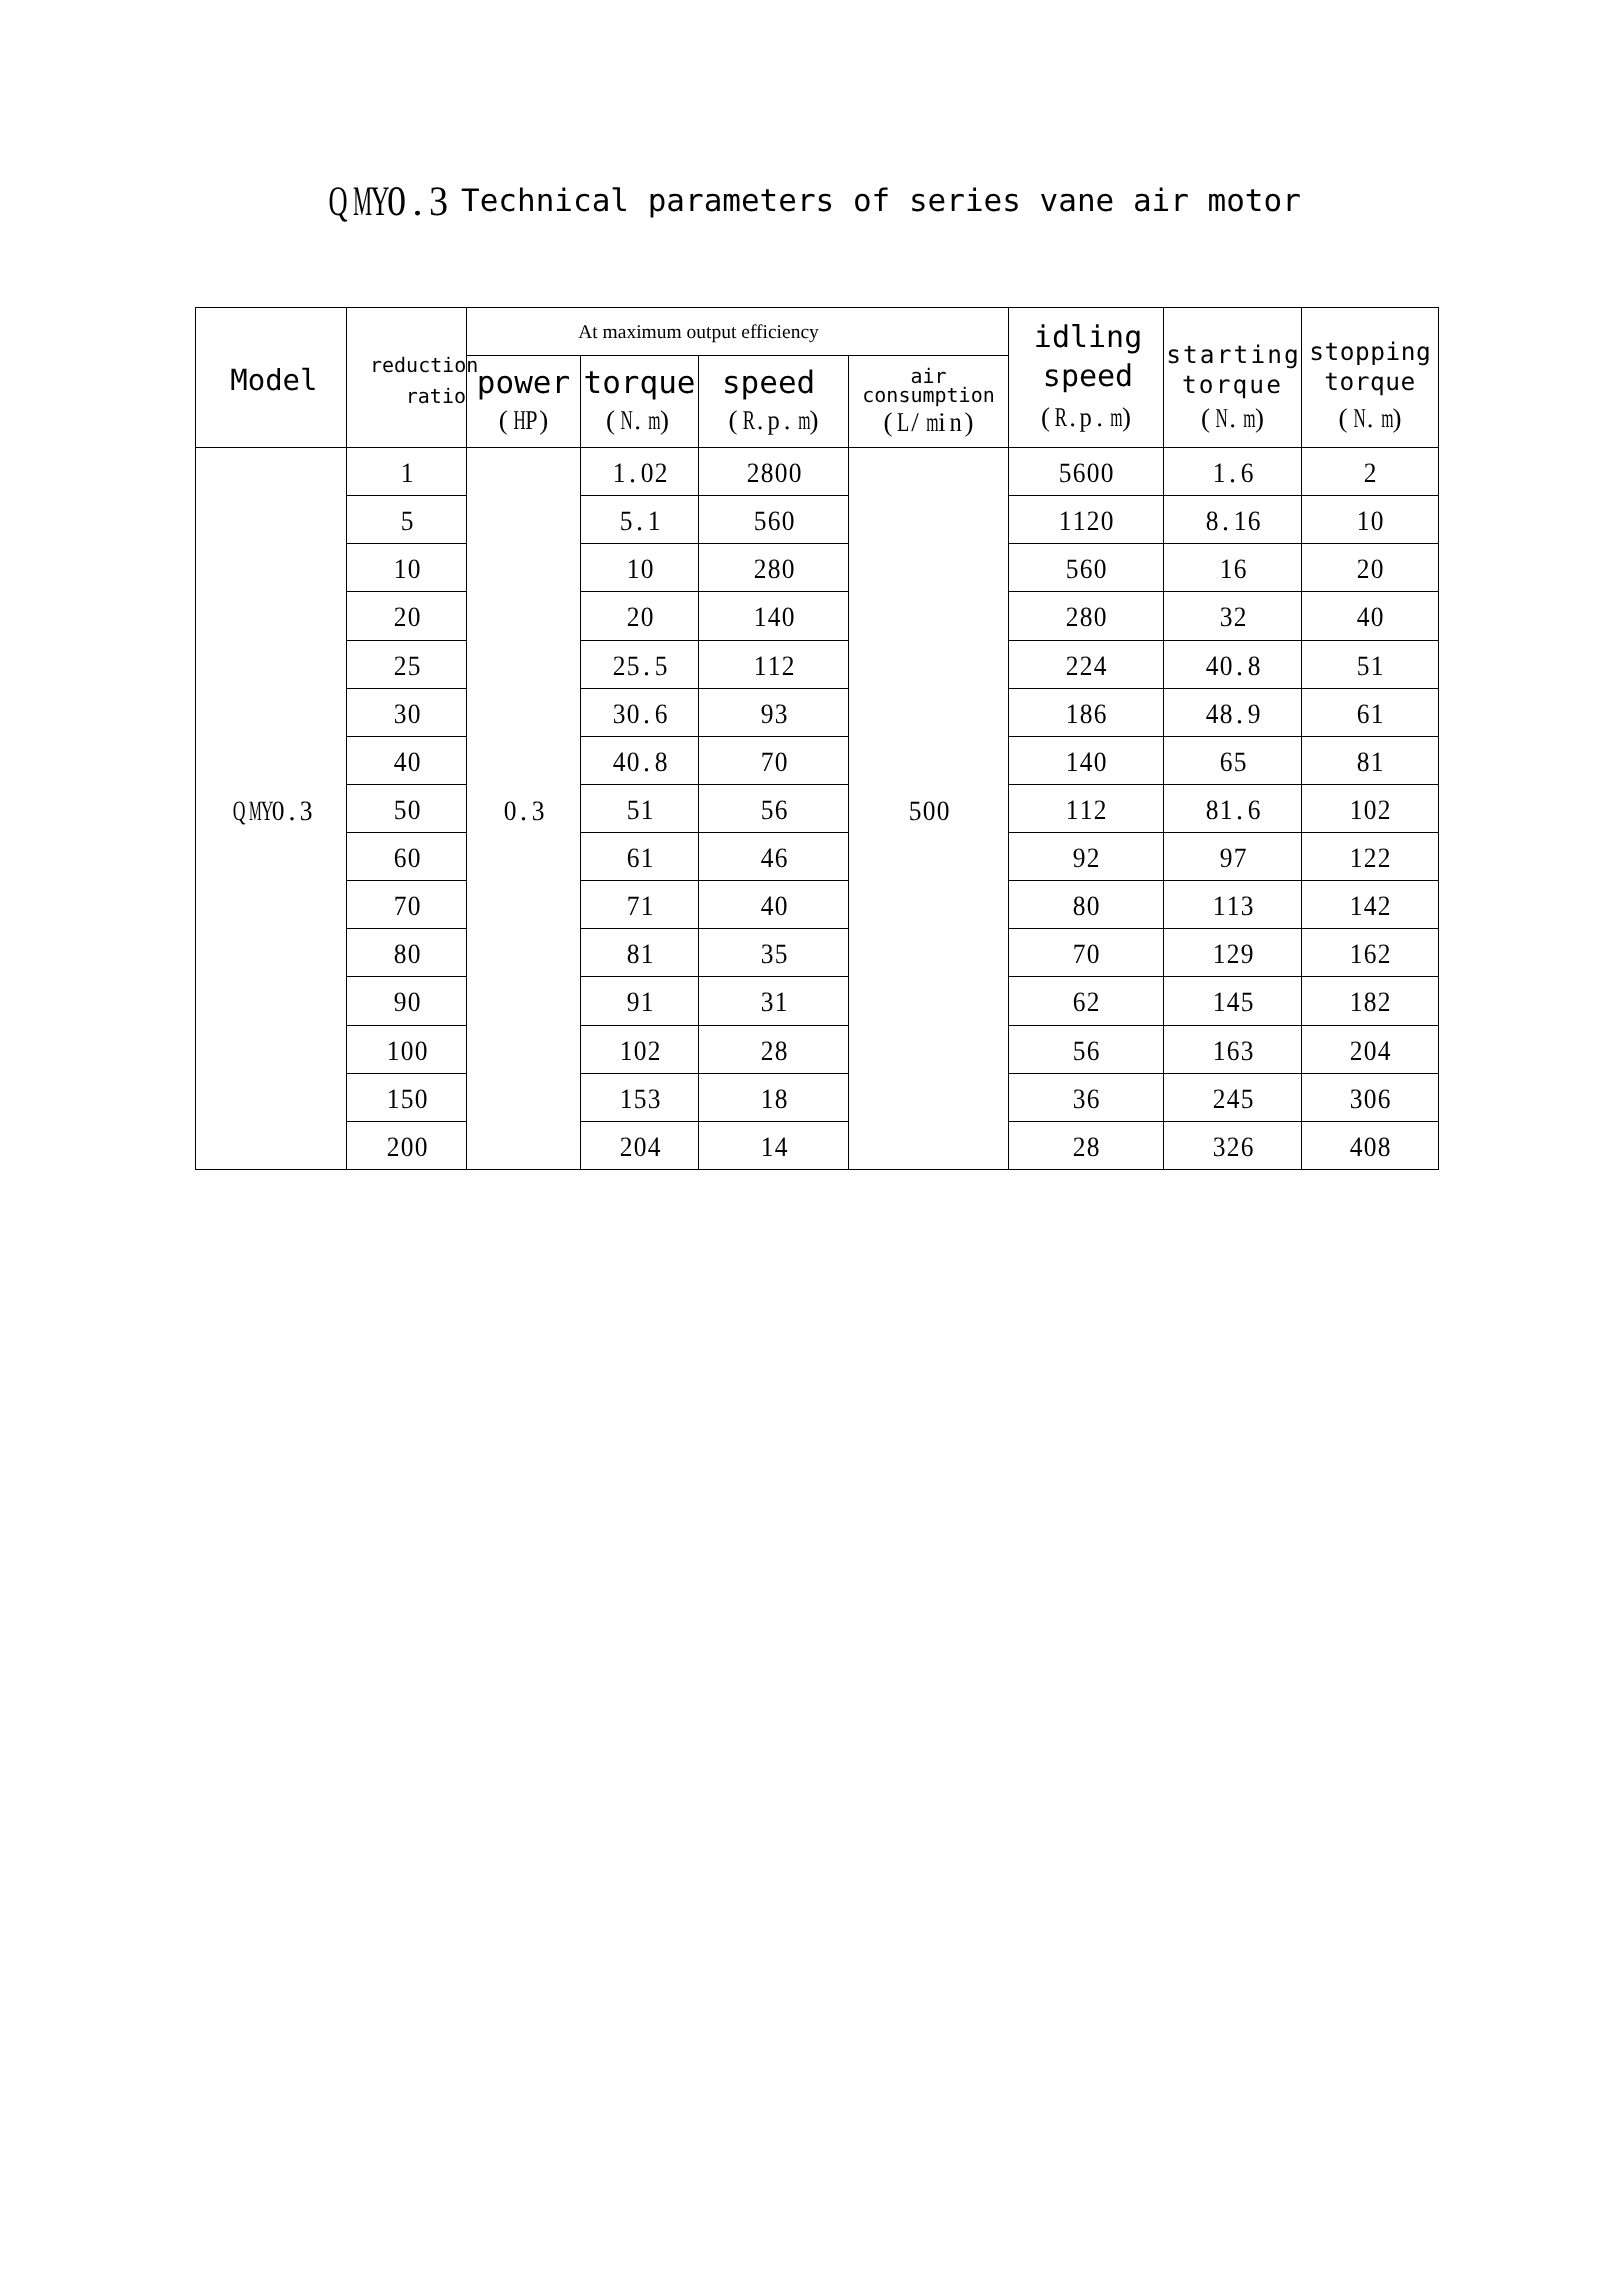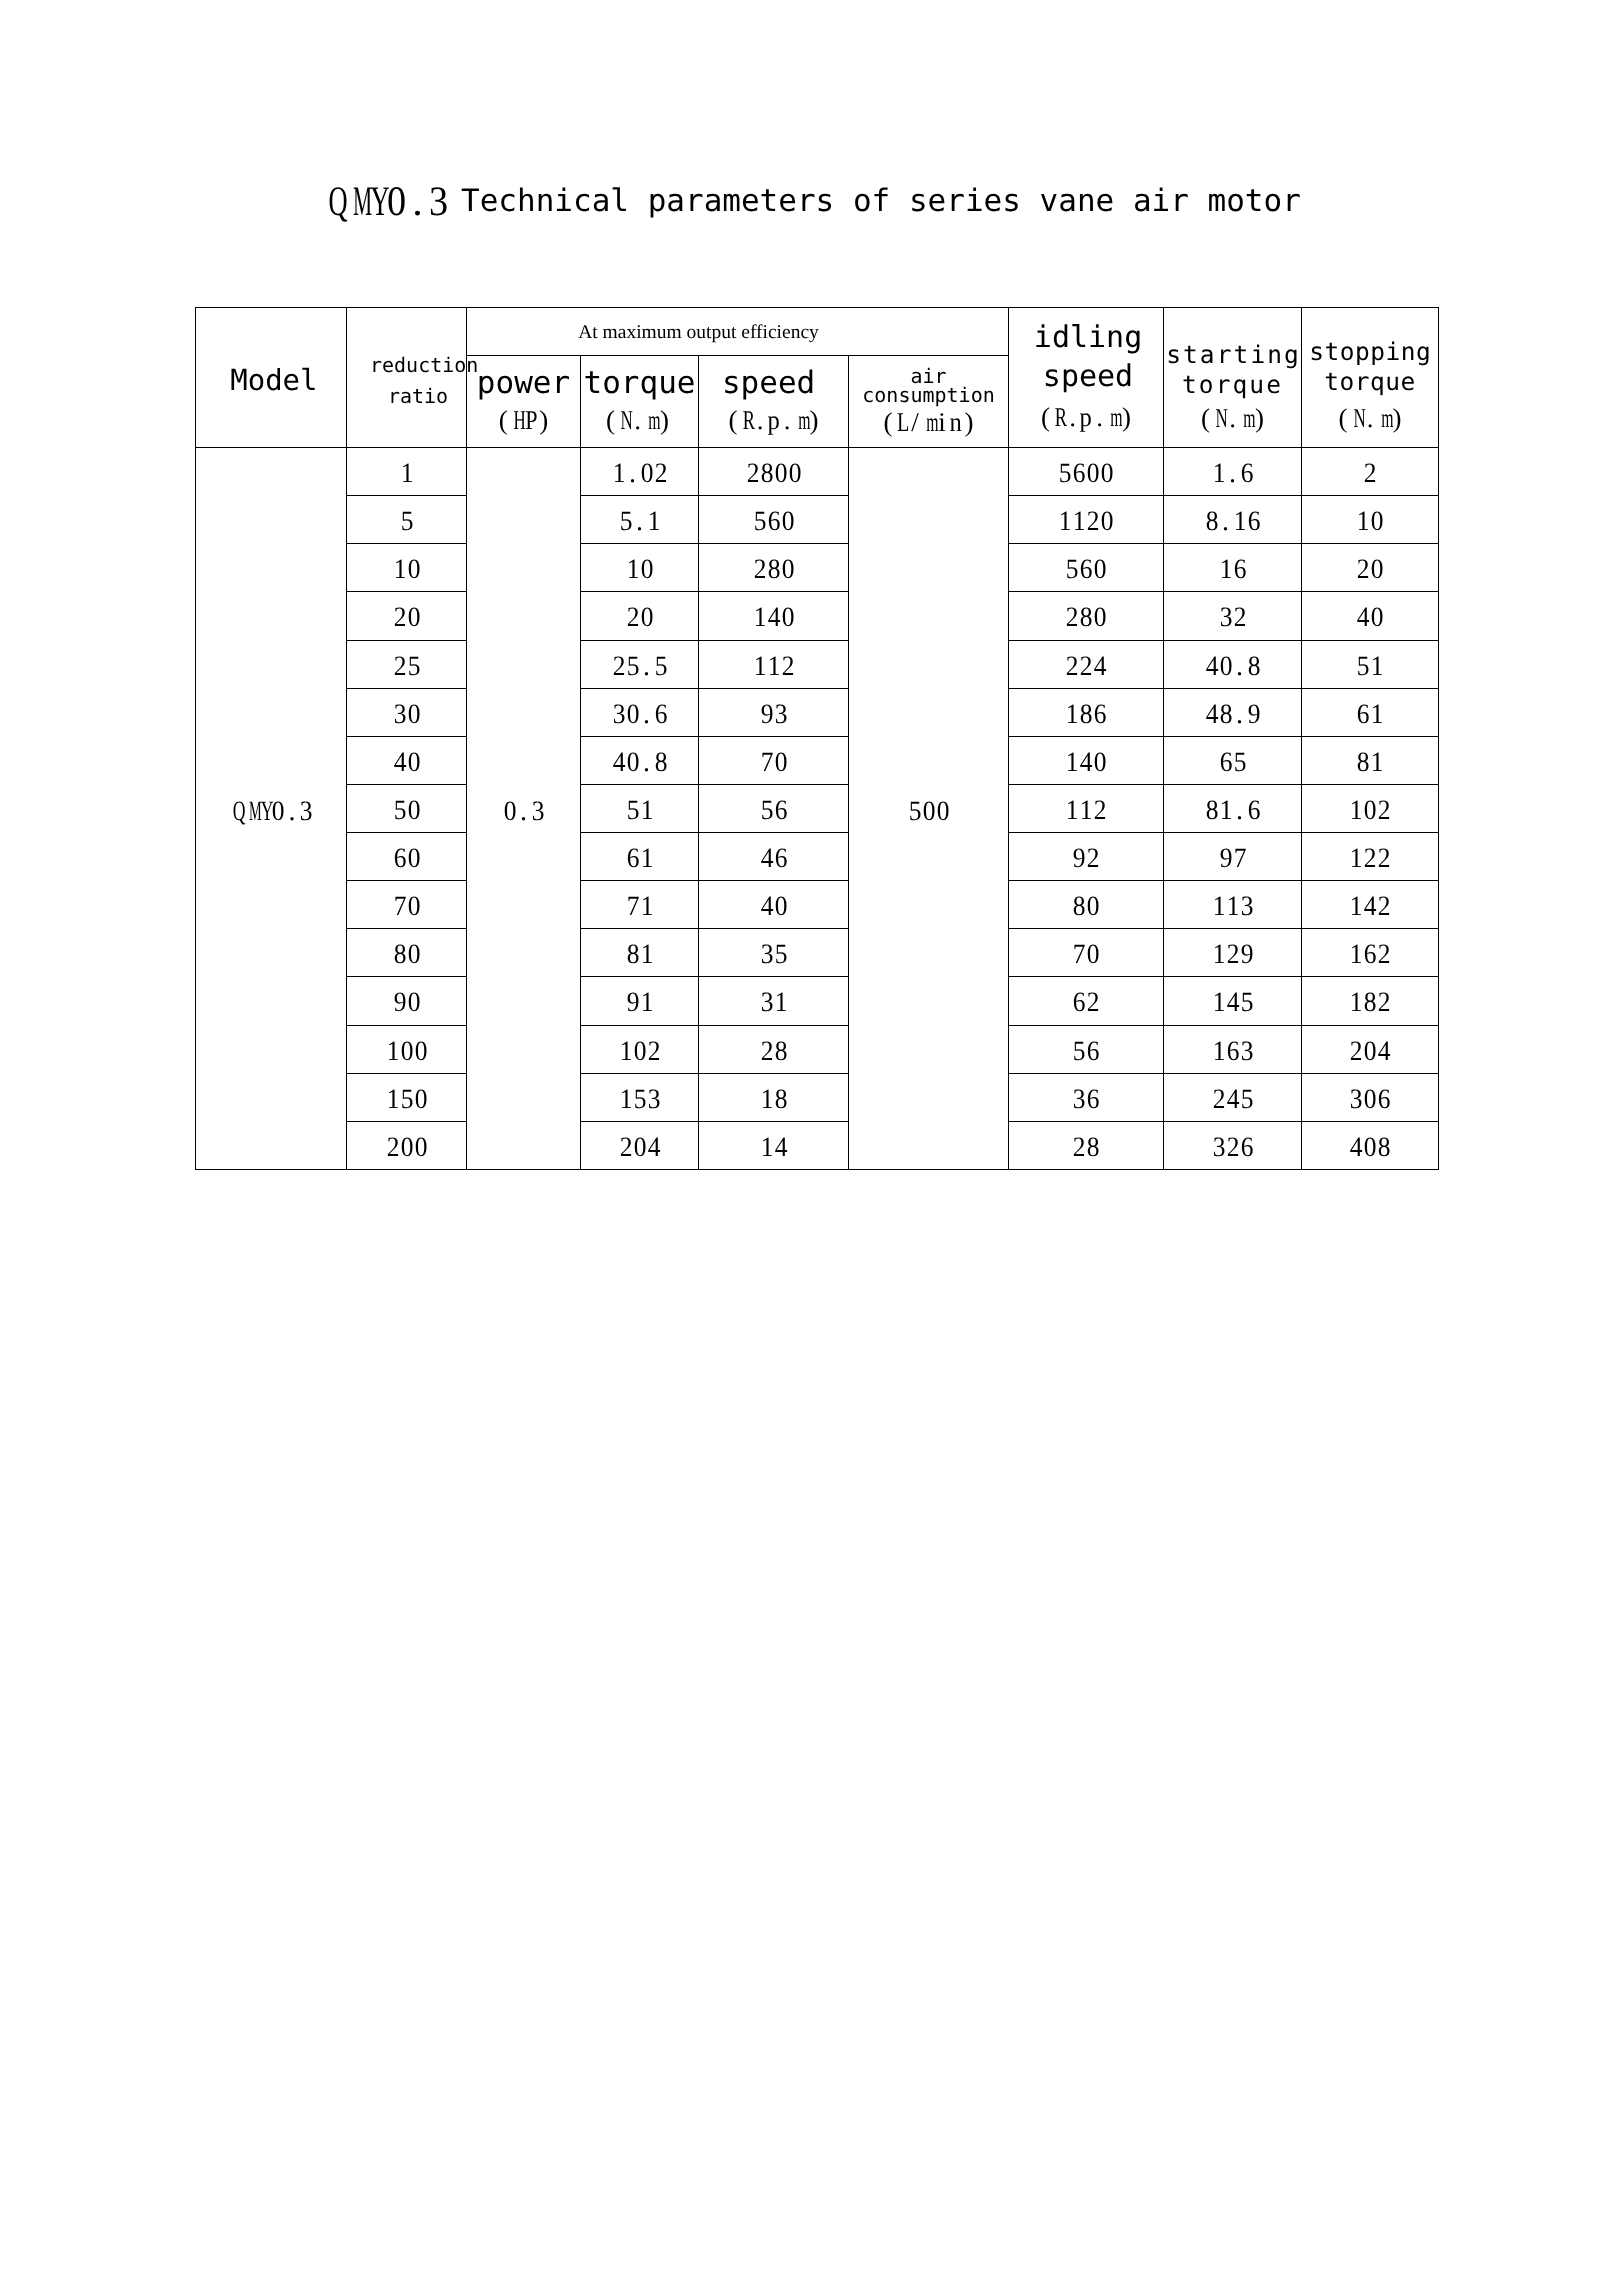--- a/index.html
+++ b/index.html
@@ -53,21 +53,21 @@
       <col style="width:118px">
       <col style="width:150px">
       <col style="width:160px">
       <col style="width:155px">
       <col style="width:138px">
       <col style="width:137px">
     </colgroup>
     <tbody id="tbody">
         <tr>
           <td rowspan="2" class="h-model">Model</td>
-          <td rowspan="2" class="h-red" style="text-align:center;padding-left:23px">reduction<br>ratio</td>
+          <td rowspan="2" class="h-red" style="text-align:right;padding-left:23px">reduction<br>ratio</td>
           <td colspan="4" class="h-grp" style="height:47px">At maximum output efficiency</td>
           <td rowspan="2" class="tallhdr">
             <div class="h-big idl" style="top:9.8px;position:absolute;left:2px;right:-2px">idling<br>speed</div>
             <div class="unit hw" style="top:91px"><i><b style="transform:scaleX(1.000)">(</b></i><i><b style="transform:scaleX(0.682)">R</b></i><i><b style="transform:scaleX(1.000)">.</b></i><i><b style="transform:scaleX(0.910)">p</b></i><i><b style="transform:scaleX(1.000)">.</b></i><i><b style="transform:scaleX(0.585)">m</b></i><i><b style="transform:scaleX(1.000)">)</b></i></div>
           </td>
           <td rowspan="2" class="tallhdr">
             <div class="h-sm" style="top:32px;letter-spacing:2.1px;text-indent:2.1px">starting<br>torque</div>
             <div class="unit hw" style="top:92px"><i><b style="transform:scaleX(1.000)">(</b></i><i><b style="transform:scaleX(0.630)">N</b></i><i><b style="transform:scaleX(1.000)">.</b></i><i><b style="transform:scaleX(0.585)">m</b></i><i><b style="transform:scaleX(1.000)">)</b></i></div>
           </td>
           <td rowspan="2" class="tallhdr">

